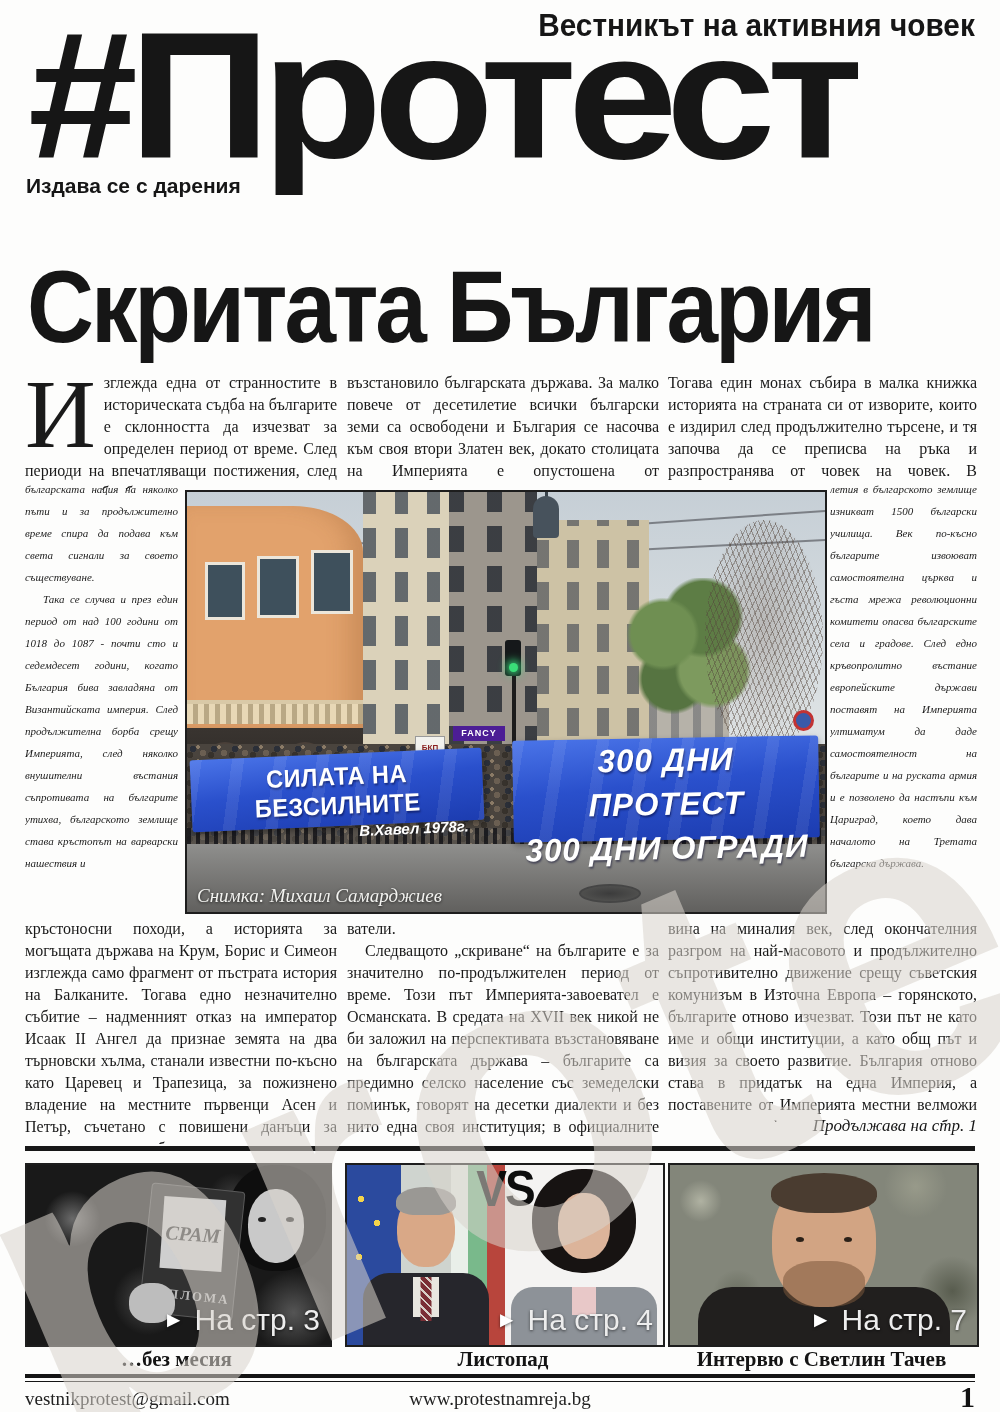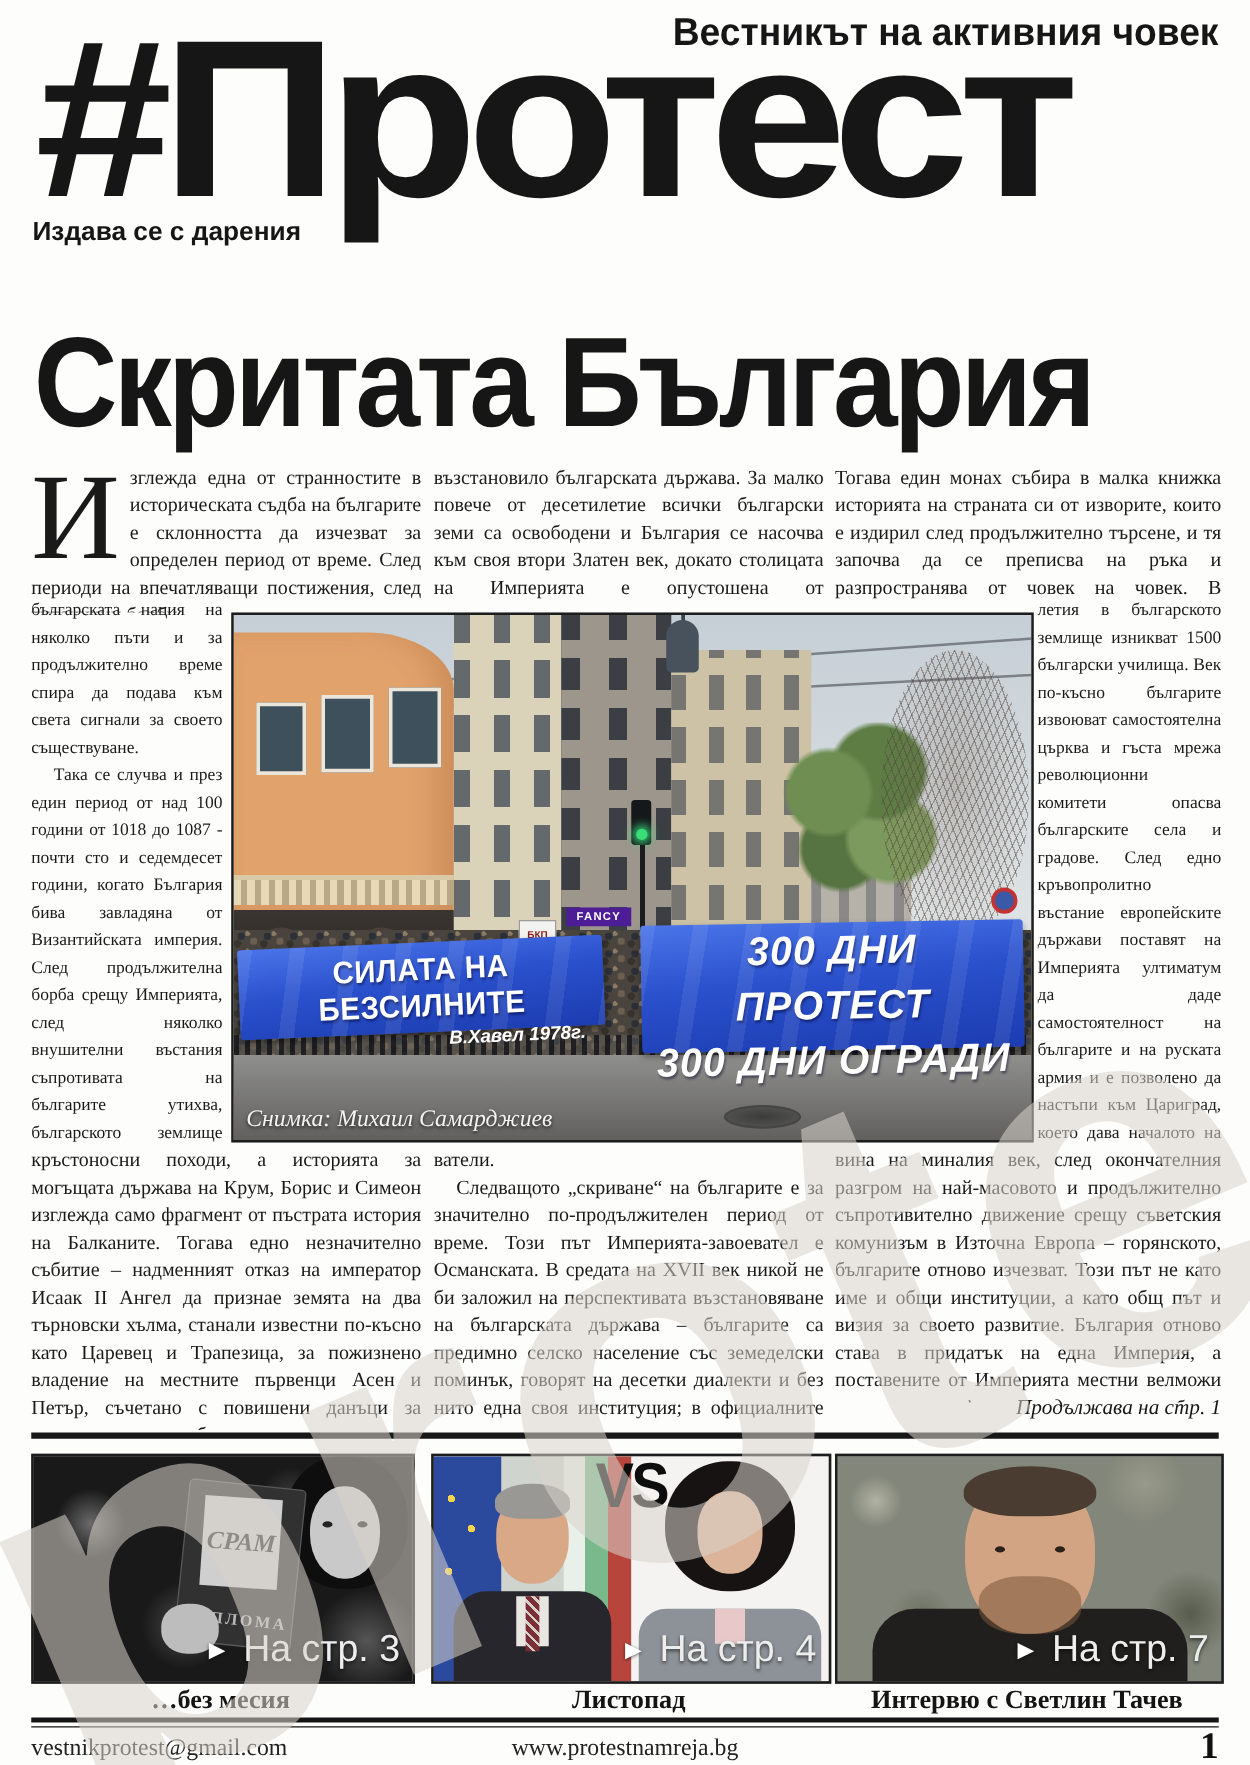--- a/index.html
+++ b/index.html
@@ -20,21 +20,21 @@
 
   
   .headline{position:absolute;left:27px;top:256px;font-size:91px;font-weight:bold;line-height:1;
             letter-spacing:-3px;transform:scale(1.02,1.12);transform-origin:left top;white-space:nowrap;}
 
   
   .tb{position:absolute;font-family:"Liberation Serif","DejaVu Serif",serif;font-size:16px;
       line-height:22px;text-align:justify;color:#1a1a1a;overflow:hidden;}
   .tb p{margin:0;}
   .tb p.ind{text-indent:18px;}
-  .narrow{font-size:14px;line-height:22px;}
+  .narrow{font-size:11px;line-height:22px;font-style:italic;}
   .dropcap{float:left;font-size:98px;line-height:76px;padding:4px 8px 0 0;font-weight:normal;}
   .continue{position:absolute;font-family:"Liberation Serif",serif;font-style:italic;font-size:17px;
             text-align:right;}
 
   
   .photo{position:absolute;left:185px;top:490px;width:638px;height:420px;border:2px solid #1d1d1d;
          overflow:hidden;background:#cfd6da;}
   .sky{position:absolute;inset:0;background:linear-gradient(#c6cfd6 0%,#dde2e4 55%,#e7e8e7 100%);}
   .pline{position:absolute;width:120%;height:2px;background:rgba(45,45,52,.5);}
   .bL{position:absolute;left:0;top:14px;width:176px;height:228px;background:#e2a26c;

